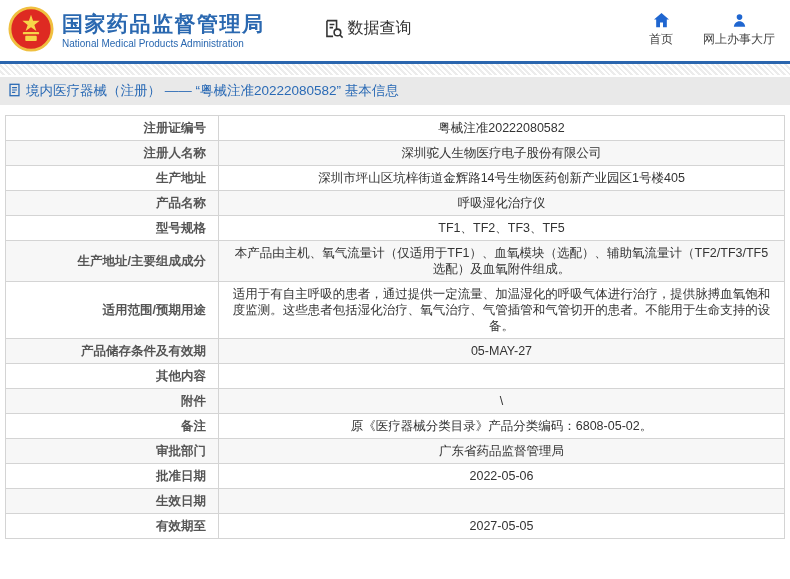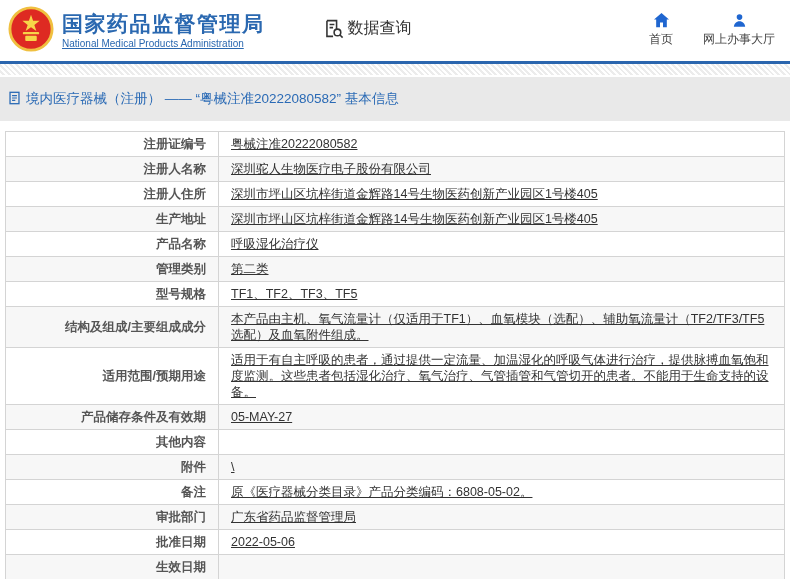--- a/index.html
+++ b/index.html
@@ -5,45 +5,45 @@
   * { box-sizing: border-box; }
   html,body { margin:0; padding:0; background:#fff; width:790px;
     font-family:"Liberation Sans","DejaVu Sans",sans-serif; }
 
   
   .header { height:64px; display:flex; align-items:center;
     padding:0 15px 0 8px; border-bottom:3px solid #2b66ae; background:#fff; }
   .emblem { flex:0 0 auto; }
   .agency { margin-left:8px; line-height:1.1; }
   .agency-zh { color:#2a68b0; font-size:21px; font-weight:bold; letter-spacing:1.5px; }
-  .agency-en { color:#2a68b0; font-size:10px; margin-top:2px;text-decoration:underline; }
+  .agency-en { color:#2a68b0; font-size:10px; margin-top:2px; }
   .data-query { display:flex; gap:4px; margin-left:58px;
     font-size:16px; color:#333; cursor:pointer; }
   .top-nav { margin-left:auto; display:flex; gap:30px; }
   .nav-item { display:flex; flex-direction:column; align-items:center; gap:3px;
     font-size:12px; color:#444; cursor:pointer; }
   .nav-item svg { display:block; }
 
   
   .hatch { height:11px;
     background:repeating-linear-gradient(45deg,#ffffff 0 2px,#ececec 2px 4px); }
 
   
-  .title-bar { margin-top:2px; background:#e9e9e9; height:44px;
+  .title-bar { margin-top:2px; background:#e9e9e9; height:28px;
     display:flex; align-items:center; gap:5px; padding:0 8px;
     color:#2a6ab5; font-size:13.5px; }
 
   
   .table-wrap { margin:10px 5px 8px 5px; }
   table.info { width:100%; border-collapse:collapse; font-size:12.5px; }
   table.info td { border:1px solid #d4d4d4; padding:4px 12px; line-height:16px;
     vertical-align:middle; }
   table.info tr:nth-child(even) { background:#f7f7f7; }
   td.label-cell { width:213px; text-align:right; color:#555; white-space:nowrap;font-weight:bold; }
-  td.value-cell { color:#333; text-align:left;text-decoration:underline; }
+  td.value-cell { color:#333; text-align:center; }
 </style>
 </head>
 <body>
 
 <div class="header">
   <span class="emblem">
     <svg width="46" height="46" viewBox="0 0 48 48">
       <circle cx="24" cy="24" r="22" fill="#de2a22" stroke="#f0c040" stroke-width="3"></circle>
       <polygon points="24,9 26.2,15.5 33,15.5 27.5,19.7 29.6,26.2 24,22.2 18.4,26.2 20.5,19.7 15,15.5 21.8,15.5" fill="#f7d548"></polygon>
       <rect x="15.5" y="27" width="17" height="2.6" rx="1" fill="#f7d548"></rect>
@@ -104,47 +104,39 @@
   <tr>
     <td class="label-cell"><span>注册证编号</span></td>
     <td class="value-cell">粤械注准20222080582</td>
   </tr>
 
   <tr>
     <td class="label-cell"><span>注册人名称</span></td>
     <td class="value-cell">深圳驼人生物医疗电子股份有限公司</td>
   </tr>
 
-  <tr>
-    <td class="label-cell"><span>注册人住所</span></td>
-    <td class="value-cell">深圳市坪山区坑梓街道金辉路14号生物医药创新产业园区1号楼405</td>
-  </tr>
 
   <tr>
     <td class="label-cell"><span>生产地址</span></td>
     <td class="value-cell">深圳市坪山区坑梓街道金辉路14号生物医药创新产业园区1号楼405</td>
   </tr>
 
   <tr>
     <td class="label-cell"><span>产品名称</span></td>
     <td class="value-cell">呼吸湿化治疗仪</td>
   </tr>
 
-  <tr>
-    <td class="label-cell"><span>管理类别</span></td>
-    <td class="value-cell">第二类</td>
-  </tr>
 
   <tr>
     <td class="label-cell"><span>型号规格</span></td>
     <td class="value-cell">TF1、TF2、TF3、TF5</td>
   </tr>
 
   <tr>
-    <td class="label-cell"><span>结构及组成/主要组成成分</span></td>
+    <td class="label-cell"><span>生产地址/主要组成成分</span></td>
     <td class="value-cell">本产品由主机、氧气流量计（仅适用于TF1）、血氧模块（选配）、辅助氧流量计（TF2/TF3/TF5选配）及血氧附件组成。</td>
   </tr>
 
   <tr>
     <td class="label-cell"><span>适用范围/预期用途</span></td>
     <td class="value-cell">适用于有自主呼吸的患者，通过提供一定流量、加温湿化的呼吸气体进行治疗，提供脉搏血氧饱和度监测。这些患者包括湿化治疗、氧气治疗、气管插管和气管切开的患者。不能用于生命支持的设备。</td>
   </tr>
 
   <tr>
     <td class="label-cell"><span>产品储存条件及有效期</span></td>

